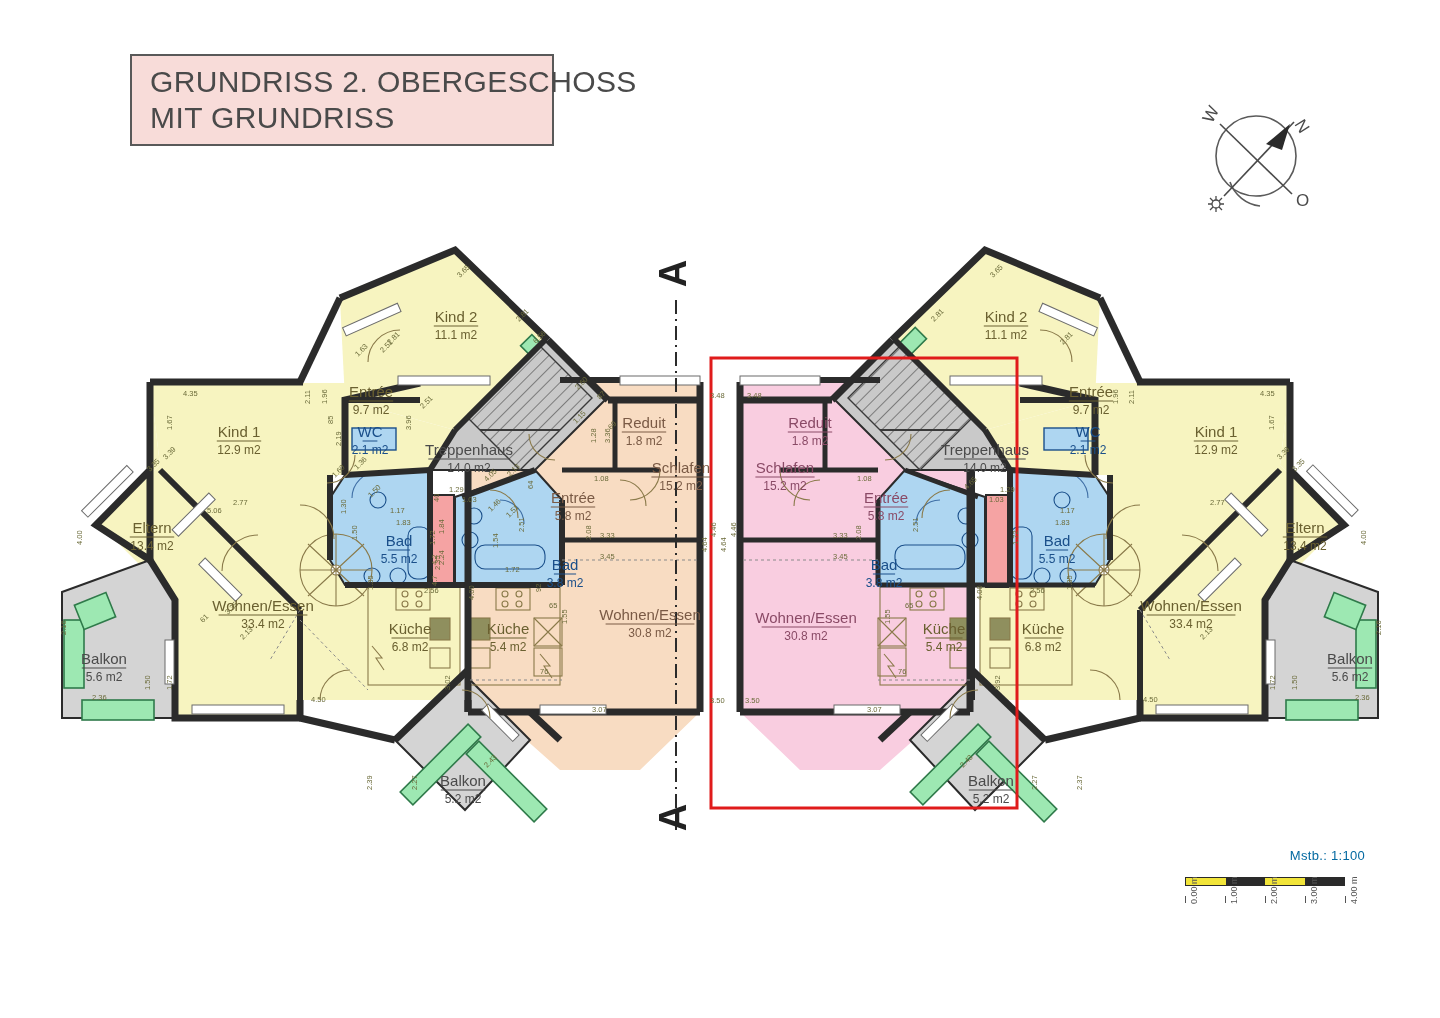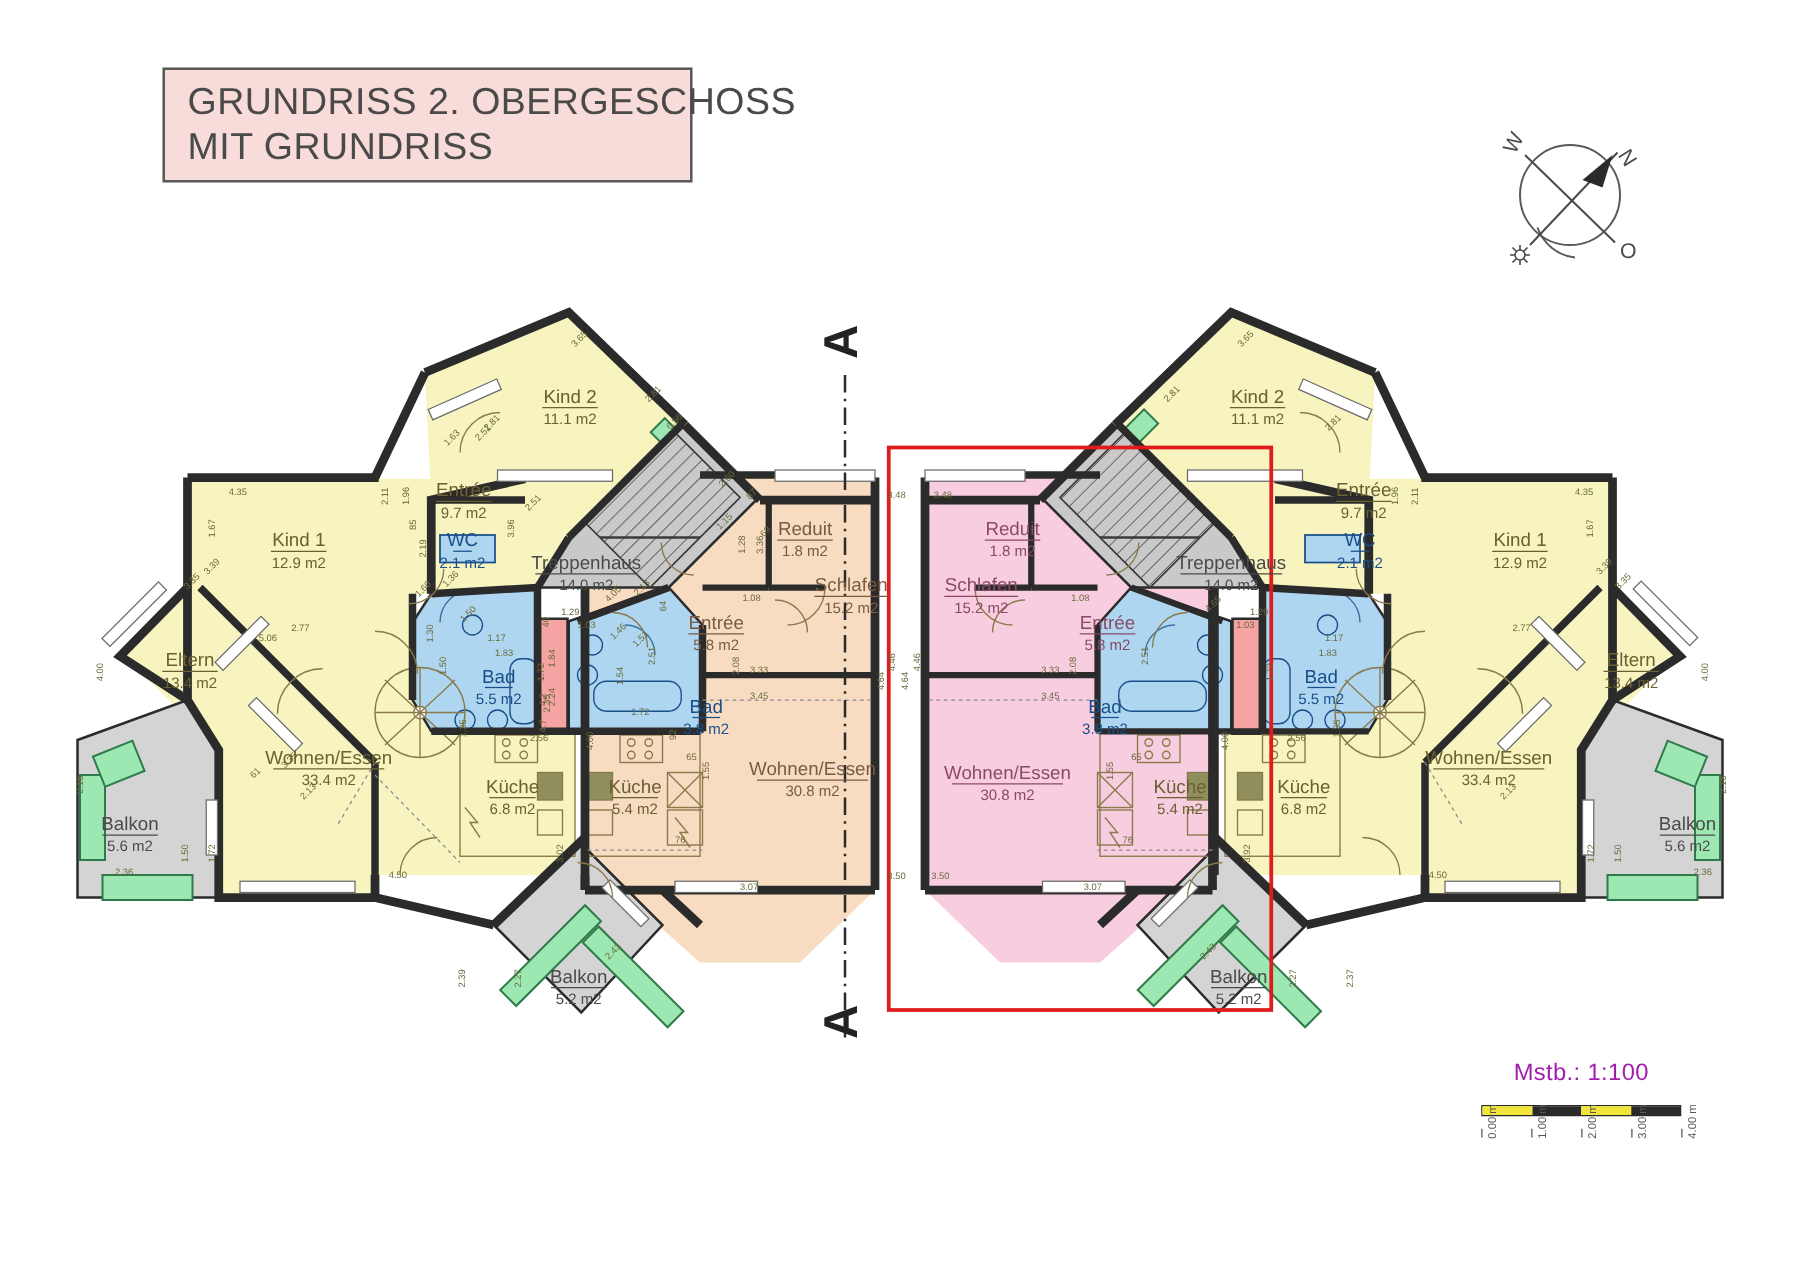--- a/index.html
+++ b/index.html
@@ -19,21 +19,21 @@
   }
   #title-block .tl{
     font-size:30px;letter-spacing:.4px;color:#4a4a4a;line-height:36px;white-space:nowrap;
   }
 
   
   #compass{position:absolute;left:1190px;top:100px;width:130px;height:120px;}
 
   
   #scale-block{position:absolute;left:1165px;top:848px;width:200px;height:110px;}
-  #scale-title{font-size:19px;color:#a21caf;text-align:center;letter-spacing:.3px;}
+  #scale-title{font-size:13px;color:#0369a1;text-align:right;letter-spacing:.3px;}
   #scale-bar{position:relative;margin:14px auto 0;width:160px;height:9px;border:1px solid #2a2a2a;box-sizing:border-box;display:flex;}
   #scale-bar div{flex:1;}
   .seg-y{background:#f2e53a;}
   .seg-k{background:#2a2a2a;}
   .stick{position:absolute;top:10px;width:1px;height:7px;background:#555;}
   .slab{position:absolute;top:18px;font-size:9px;color:#555;
         transform-origin:left top;transform:rotate(-90deg);white-space:nowrap;}
 
   
   #plan{position:absolute;left:0;top:0;width:1440px;height:1018px;}

